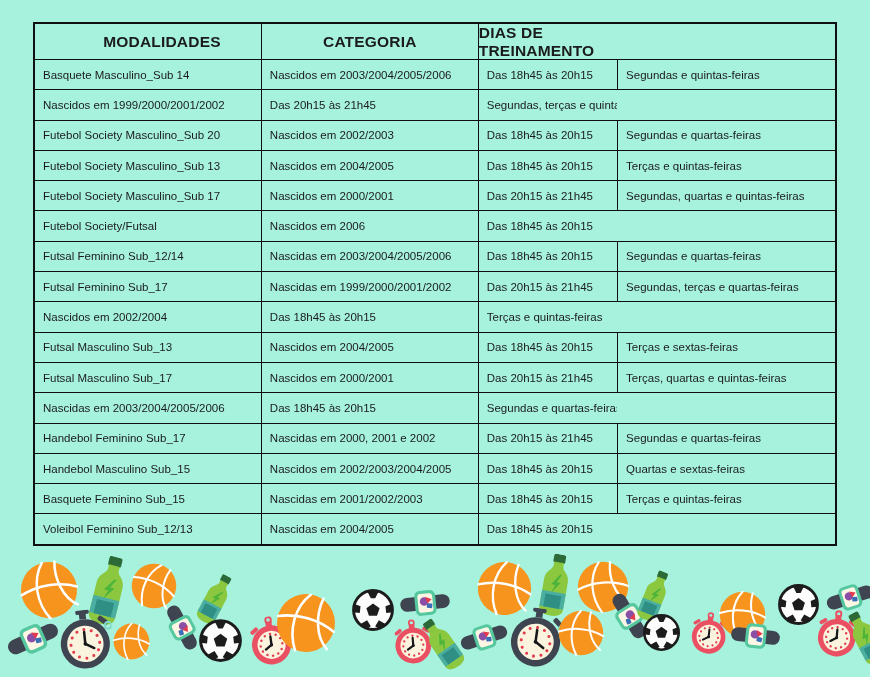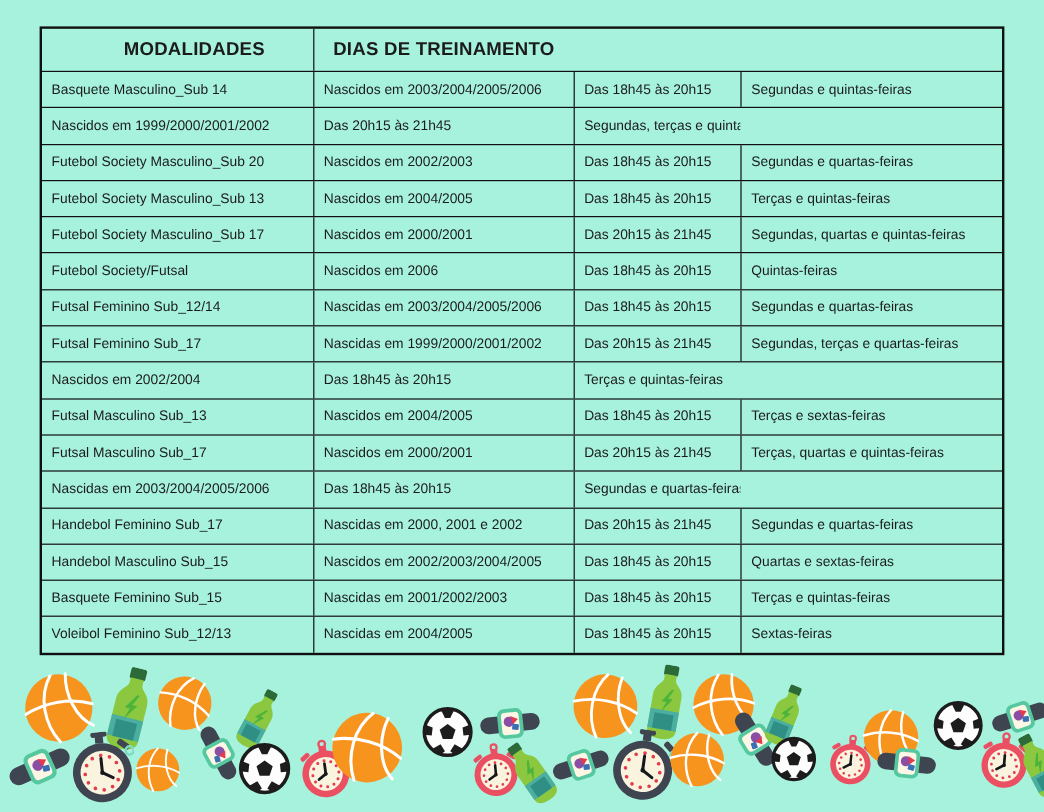--- a/index.html
+++ b/index.html
@@ -54,20 +54,21 @@
   .wt-blue{fill:var(--blue);}
 </style>
 </head>
 <body>
 
 <div class="page">
 
   <div class="schedule">
     <div class="thead">
         <div class="th">MODALIDADES</div>
+        <div class="th">CATEGORIA</div>
         <div class="th">DIAS DE TREINAMENTO</div>
       </div>
     <div class="tbody">
         <div class="tr">
           <div class="td">Basquete Masculino_Sub 14</div>
           <div class="td">Nascidos em 2003/2004/2005/2006</div>
           <div class="td">Das 18h45 às 20h15</div>
           <div class="td">Segundas e quintas-feiras</div>
         </div>
         <div class="tr">
@@ -90,21 +91,20 @@
         <div class="tr">
           <div class="td">Futebol Society Masculino_Sub 17</div>
           <div class="td">Nascidos em 2000/2001</div>
           <div class="td">Das 20h15 às 21h45</div>
           <div class="td">Segundas, quartas e quintas-feiras</div>
         </div>
         <div class="tr">
           <div class="td">Futebol Society/Futsal</div>
           <div class="td">Nascidos em 2006</div>
           <div class="td">Das 18h45 às 20h15</div>
-          <div class="td">Quintas-feiras</div>
         </div>
         <div class="tr">
           <div class="td">Futsal Feminino Sub_12/14</div>
           <div class="td">Nascidas em 2003/2004/2005/2006</div>
           <div class="td">Das 18h45 às 20h15</div>
           <div class="td">Segundas e quartas-feiras</div>
         </div>
         <div class="tr">
           <div class="td">Futsal Feminino Sub_17</div>
           <div class="td">Nascidas em 1999/2000/2001/2002</div>
@@ -148,21 +148,20 @@
         <div class="tr">
           <div class="td">Basquete Feminino Sub_15</div>
           <div class="td">Nascidas em 2001/2002/2003</div>
           <div class="td">Das 18h45 às 20h15</div>
           <div class="td">Terças e quintas-feiras</div>
         </div>
         <div class="tr">
           <div class="td">Voleibol Feminino Sub_12/13</div>
           <div class="td">Nascidas em 2004/2005</div>
           <div class="td">Das 18h45 às 20h15</div>
-          <div class="td">Sextas-feiras</div>
         </div>
       </div>
   </div>
 
   <svg class="defs" aria-hidden="true">
     <defs>
       <clipPath id="scclip">
           <circle cx="30" cy="30" r="26.5"></circle>
         </clipPath>
 

